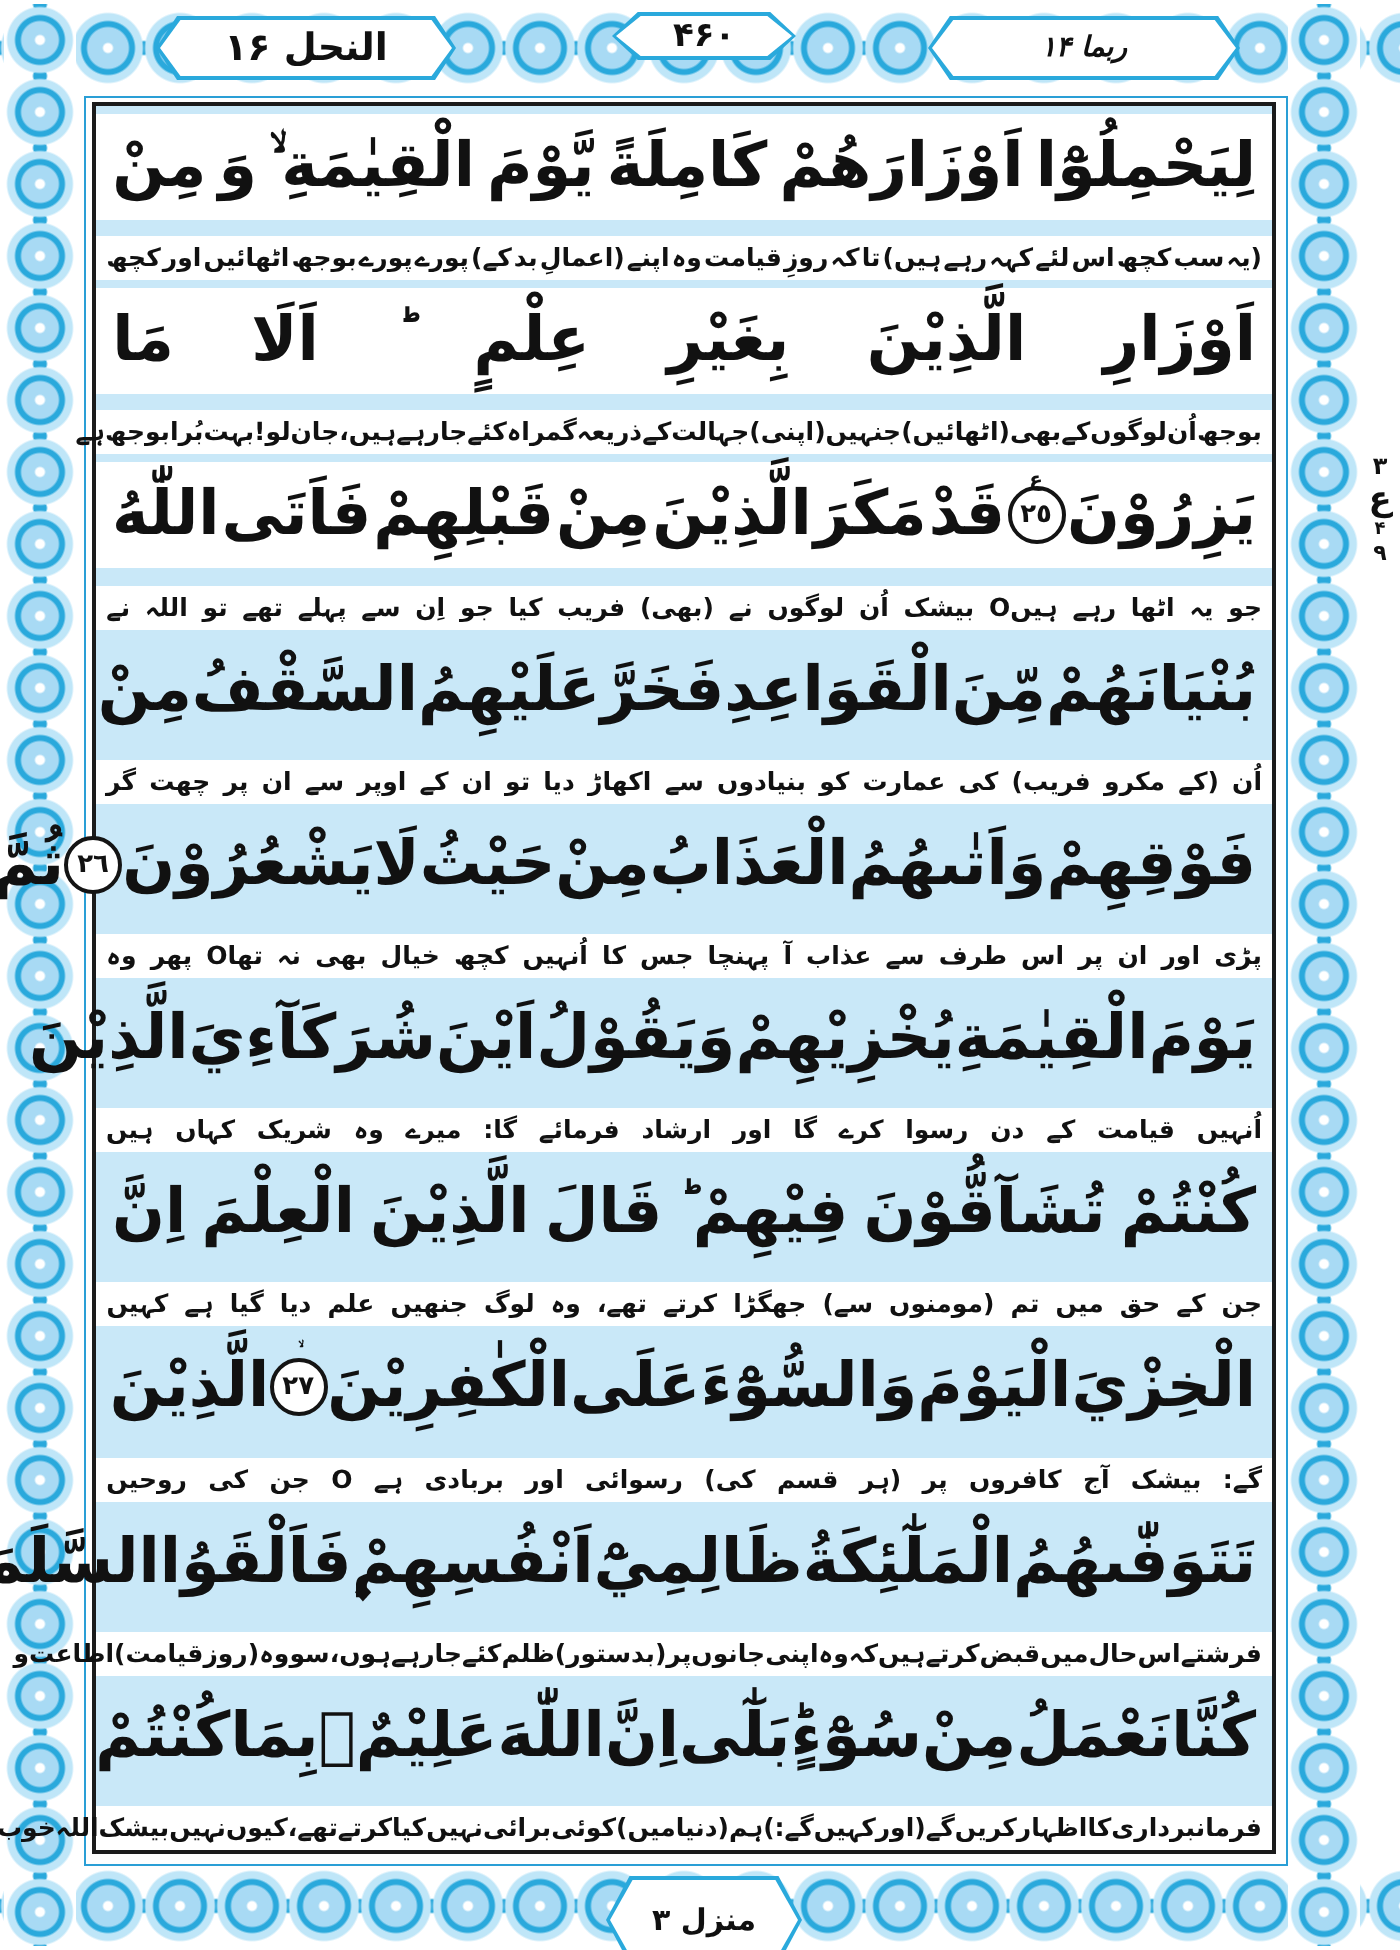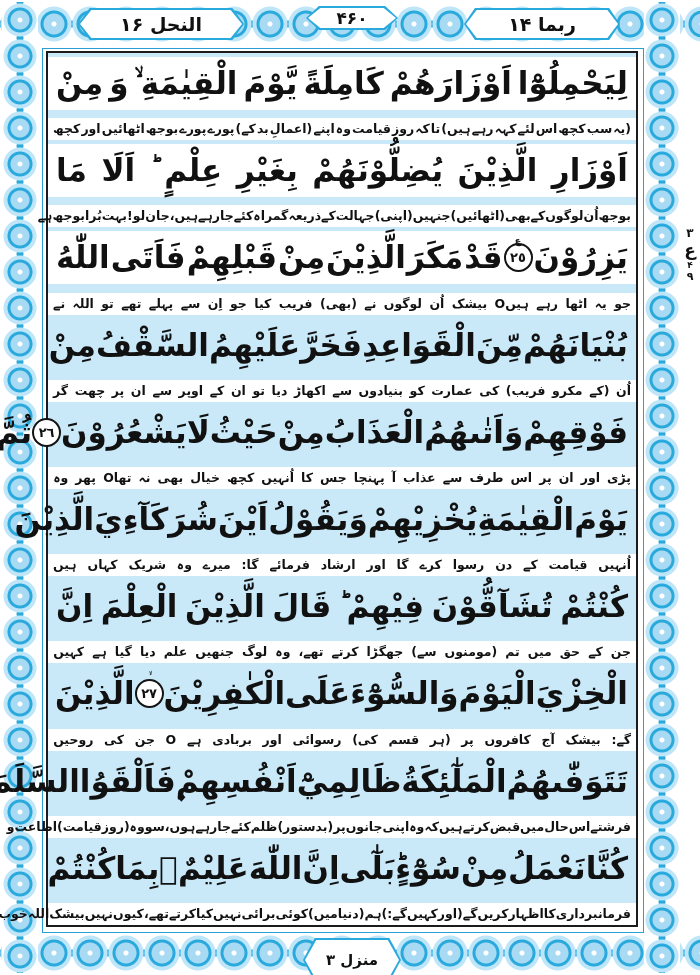--- a/index.html
+++ b/index.html
@@ -29,24 +29,24 @@
   .band-top{top:2px;left:0;right:0;}
   .band-bottom{bottom:2px;left:0;right:0;height:42px;}
   .band-left{top:2px;bottom:2px;left:2px;}
   .band-right{top:2px;bottom:2px;right:20px;}
   .blue-ring{position:absolute;left:42px;top:48px;width:600px;height:883px;border:1px solid #2a9fd6;}
   
   .cart{position:absolute;background:#2aa9dc;display:block;}
   .cart,.cart-inner{clip-path:polygon(0 50%, 7% 0, 93% 0, 100% 50%, 93% 100%, 7% 100%);}
   .cart-inner{position:absolute;inset:2px;background:#fff;display:flex;align-items:center;justify-content:center;
     font-weight:bold;color:#101010;clip-path:polygon(0 50%, 7% 0, 93% 0, 100% 50%, 93% 100%, 7% 100%);}
-  .cart-surah{left:78px;top:8px;width:150px;height:32px;padding-left:16px;}
+  .cart-surah{left:78px;top:8px;width:150px;height:32px;}
   .cart-surah .cart-inner{font-size:19px;}
   .cart-juz{left:464px;top:8px;width:156px;height:32px;}
-  .cart-juz .cart-inner{font-size:19px;}
+  .cart-juz .cart-inner{font-size:14px;font-style:italic;}
   .cart-page{left:306px;top:6px;width:92px;height:24px;}
   .cart-page,.cart-page .cart-inner{clip-path:polygon(0 50%, 14% 0, 86% 0, 100% 50%, 86% 100%, 14% 100%);}
   .cart-page .cart-inner{font-size:17px;}
   .cart-manzil{left:303px;top:938px;width:98px;height:44px;}
   .cart-manzil,.cart-manzil .cart-inner{clip-path:polygon(0 50%, 12% 0, 88% 0, 100% 50%, 88% 100%, 12% 100%);}
   .cart-manzil .cart-inner{font-size:15px;}
   
   .content{
     position:absolute;left:46px;top:51px;width:592px;height:876px;
     border:2px solid #1b1b1b;background:#c9e8f8;box-sizing:border-box;
@@ -132,21 +132,20 @@
           <span class="w">بوجھ</span>
           <span class="w">اٹھائیں</span>
           <span class="w">اور</span>
           <span class="w">کچھ</span>
         </div>
       </div>
       <div class="group">
         <div class="arabic-strip">
           <span class="w">اَوْزَارِ</span>
           <span class="w">الَّذِيْنَ</span>
-          <span class="w">يُضِلُّوْنَهُمْ</span>
           <span class="w">بِغَيْرِ</span>
           <span class="w">عِلْمٍ</span>
           <span class="w">ؕ</span>
           <span class="w">اَلَا</span>
           <span class="w">مَا</span>
         </div>
         <div class="urdu-strip">
           <span class="w">بوجھ</span>
           <span class="w">اُن</span>
           <span class="w">لوگوں</span>

